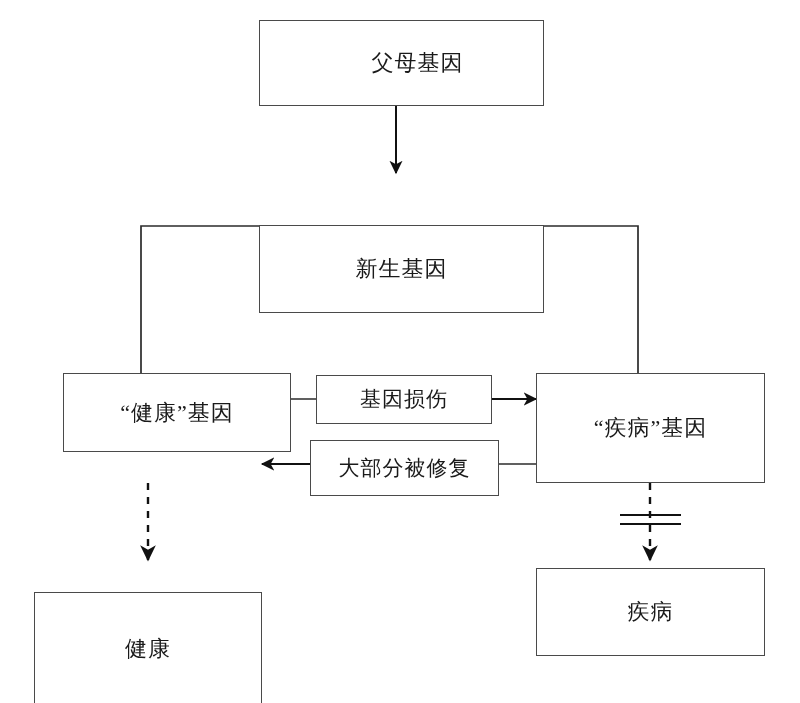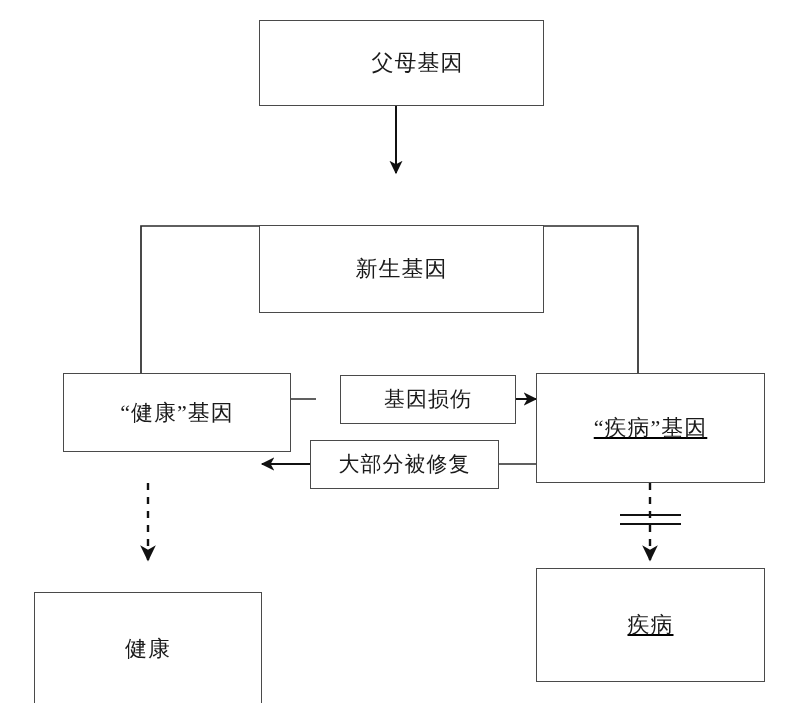--- a/index.html
+++ b/index.html
@@ -53,26 +53,26 @@
     z-index: 6;
   }
   .label-box .node-label {
     font-size: 21px;
   }
 
   
   #box-parent-gene   { left: 259px; top: 20px;  width: 285px; height: 86px; padding-left: 32px;  }
   #box-new-gene      { left: 259px; top: 181px; width: 285px; height: 88px; margin-top: 44px;  }
   #box-healthy-gene  { left: 34px;  top: 373px; width: 228px; height: 79px; margin-left: 29px; }
-  #box-disease-gene  { left: 536px; top: 373px; width: 229px; height: 110px; text-decoration: underline; }
-  #box-gene-damage   { left: 316px; top: 375px; width: 176px; height: 49px; margin-left: 24px;  }
-  #box-mostly-repaired { left: 310px; top: 440px; width: 189px; height: 49px; }
+  #box-disease-gene  { left: 536px; top: 373px; width: 229px; height: 110px; }
+  #box-gene-damage   { left: 316px; top: 375px; width: 176px; height: 49px;  }
+  #box-mostly-repaired { left: 310px; top: 440px; width: 189px; height: 56px; }
   #box-nutrient-block  { left: 383px; top: 512px; width: 184px; height: 38px; }
   #box-health        { left: 34px;  top: 568px; width: 228px; height: 114px; margin-top: 24px; }
-  #box-disease       { left: 536px; top: 568px; width: 229px; height: 114px; text-decoration: underline; }
+  #box-disease       { left: 536px; top: 568px; width: 229px; height: 88px; }
 </style>
 </head>
 <body>
 
 <div id="diagram-root">
 
   <svg id="diagram-svg" viewBox="0 0 800 703" xmlns="http://www.w3.org/2000/svg">
     <defs>
       <marker id="arrowFilled" viewBox="0 0 12 12" refX="10.5" refY="6" markerWidth="7" markerHeight="7" orient="auto-start-reverse">
         <path d="M 0 0.4 L 11.5 6 L 0 11.6 L 3.1 6 Z" fill="#111111"></path>

